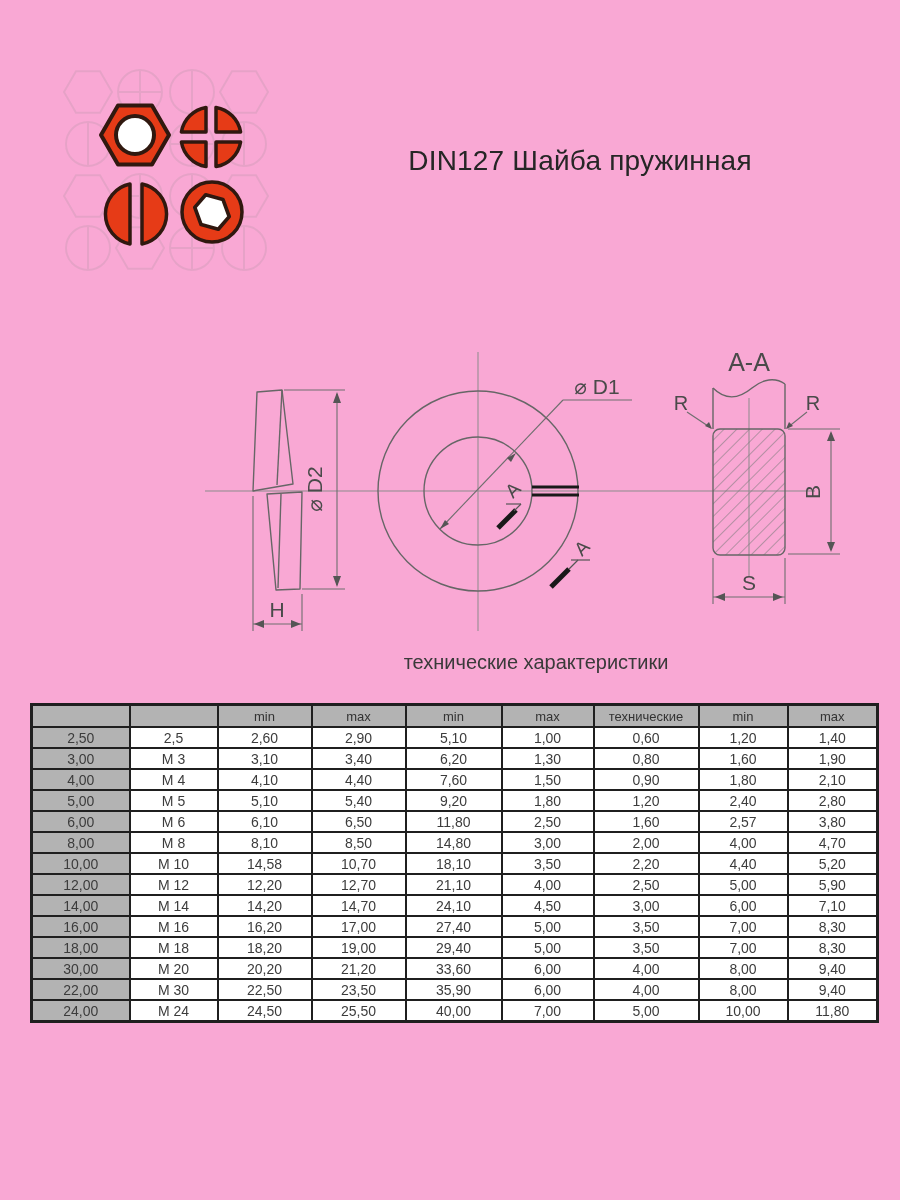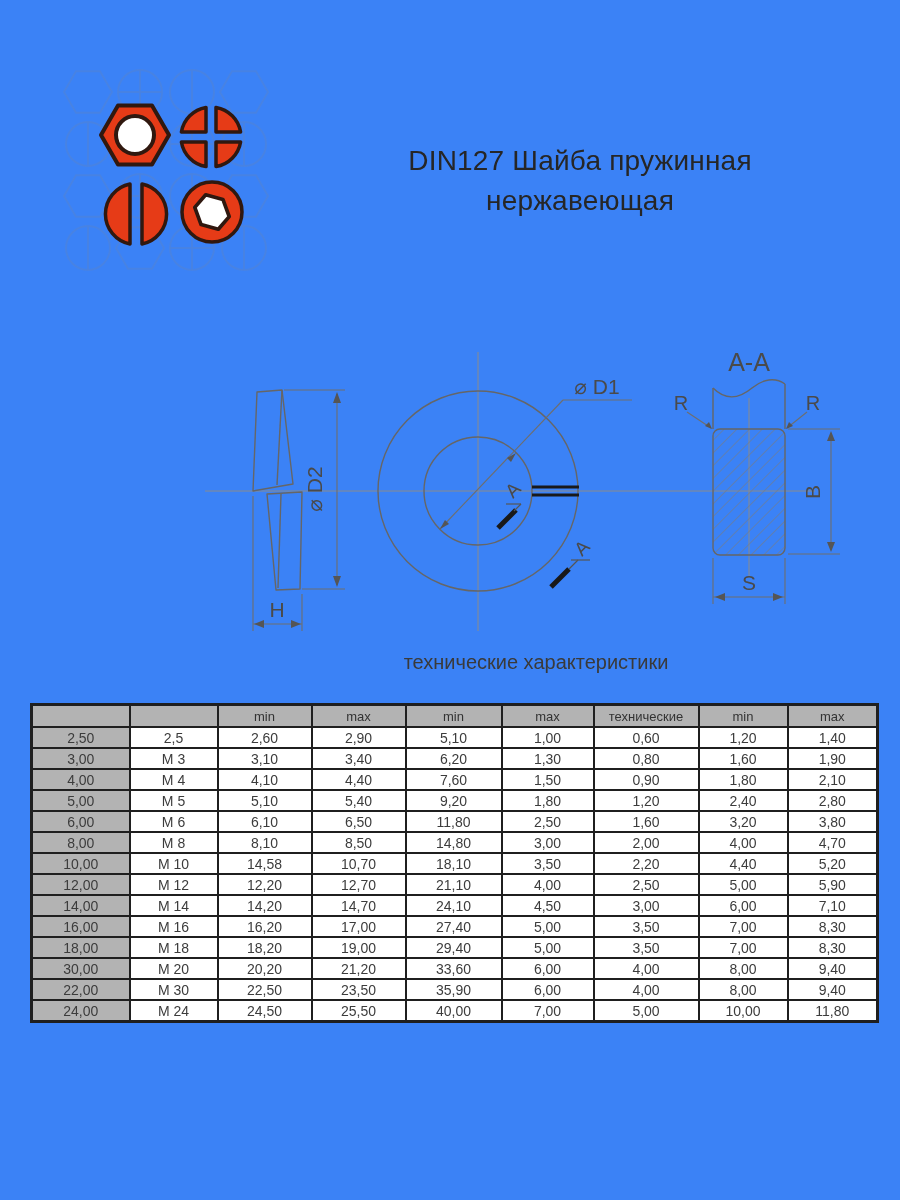--- a/index.html
+++ b/index.html
@@ -1,16 +1,16 @@
 <!DOCTYPE html>
 <html><head>
 <meta charset="utf-8">
 <style>
   html,body{margin:0;padding:0;background:#ffffff;}
-  .page{position:relative;width:900px;height:1200px;background:#3b82f6;overflow:hidden;
+  .page{position:relative;width:900px;height:1200px;background:#f9a8d4;overflow:hidden;
         font-family:"Liberation Sans",sans-serif;}
   .abs{position:absolute;}
 
   
   .title{left:300px;top:141px;width:560px;text-align:center;
          font-size:28px;line-height:40px;color:#262626;letter-spacing:.2px;}
 
   
   .sect-head{left:186px;top:651px;width:700px;text-align:center;
              font-weight:normal;font-size:20px;color:#3a3a3a;}
@@ -130,21 +130,20 @@
 
       <g transform="translate(117,117)">
         <circle r="30" fill="#e63b17" stroke-width="3.5"></circle>
         <polygon points="16.4,4.4 6,16.4 -10.4,12 -16.4,-4.4 -6,-16.4 10.4,-12" fill="#ffffff" stroke-width="3.5" transform="scale(1.05)"></polygon>
       </g>
     </g>
   </svg>
 
   <div class="abs title">
     <div>DIN127 Шайба пружинная</div>
-    <div>нержавеющая</div>
   </div>
 
   <svg class="abs drawing" width="900" height="312" viewBox="0 0 900 312">
     <defs>
       <pattern id="hatch" width="9" height="9" patternUnits="userSpaceOnUse" patternTransform="rotate(45)">
         <line x1="0" y1="0" x2="0" y2="9" stroke="#7a7a7a" stroke-width="1.1"></line>
       </pattern>
     </defs>
 
     <g stroke="#8b8b8b" stroke-width="1">
@@ -311,21 +310,21 @@
             <td>2,80</td>
           </tr>
           <tr>
             <td class="shade">6,00</td>
             <td>M 6</td>
             <td>6,10</td>
             <td>6,50</td>
             <td>11,80</td>
             <td>2,50</td>
             <td>1,60</td>
-            <td>3,20</td>
+            <td>2,57</td>
             <td>3,80</td>
           </tr>
           <tr>
             <td class="shade">8,00</td>
             <td>M 8</td>
             <td>8,10</td>
             <td>8,50</td>
             <td>14,80</td>
             <td>3,00</td>
             <td>2,00</td>

